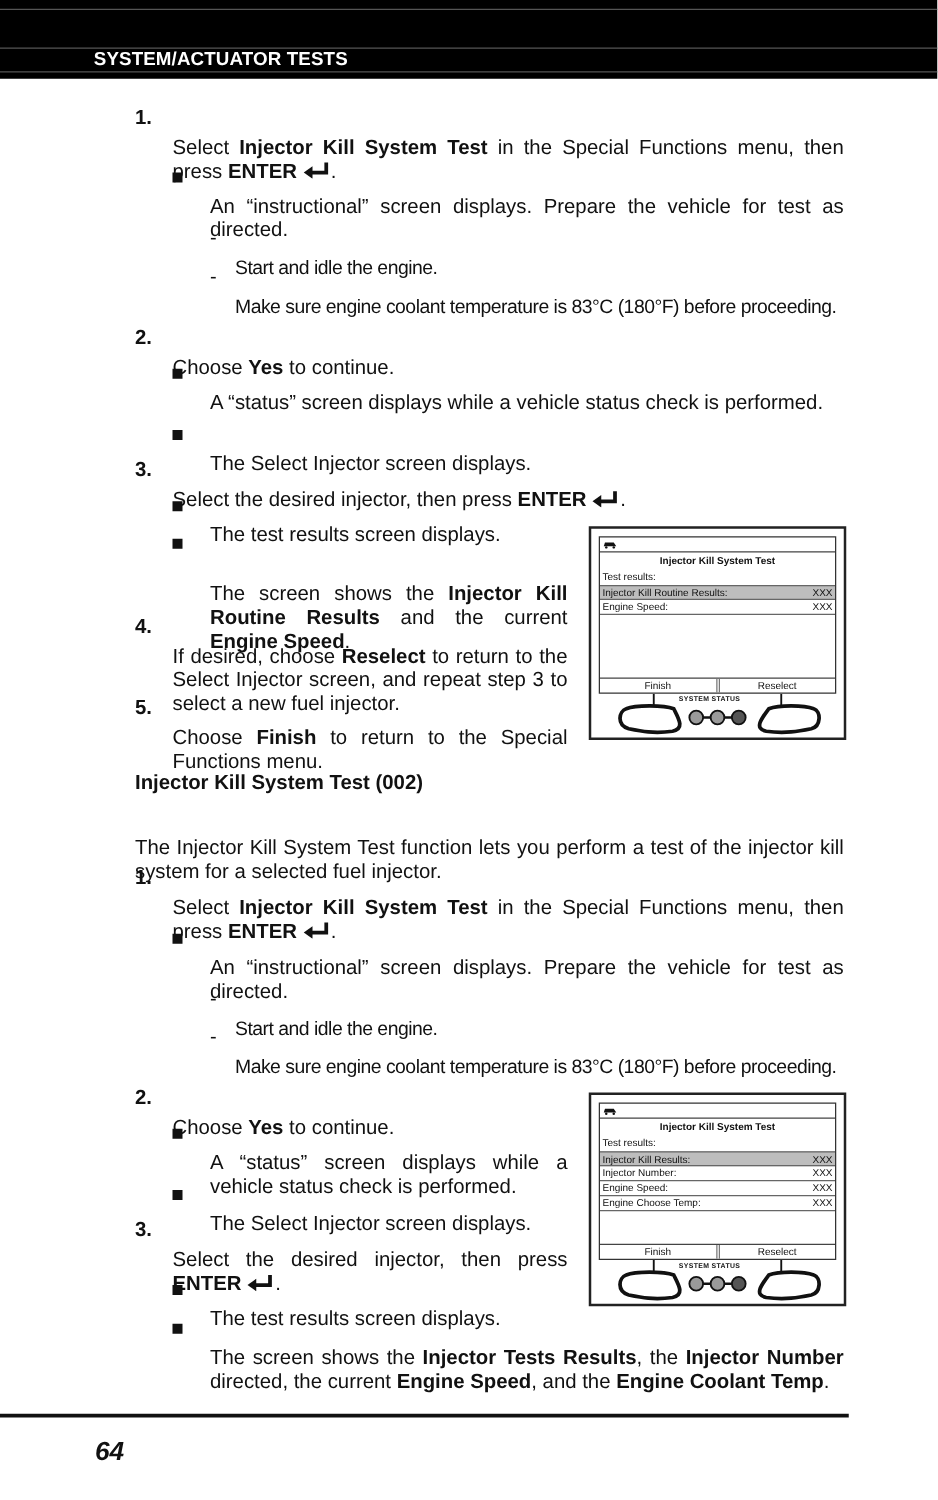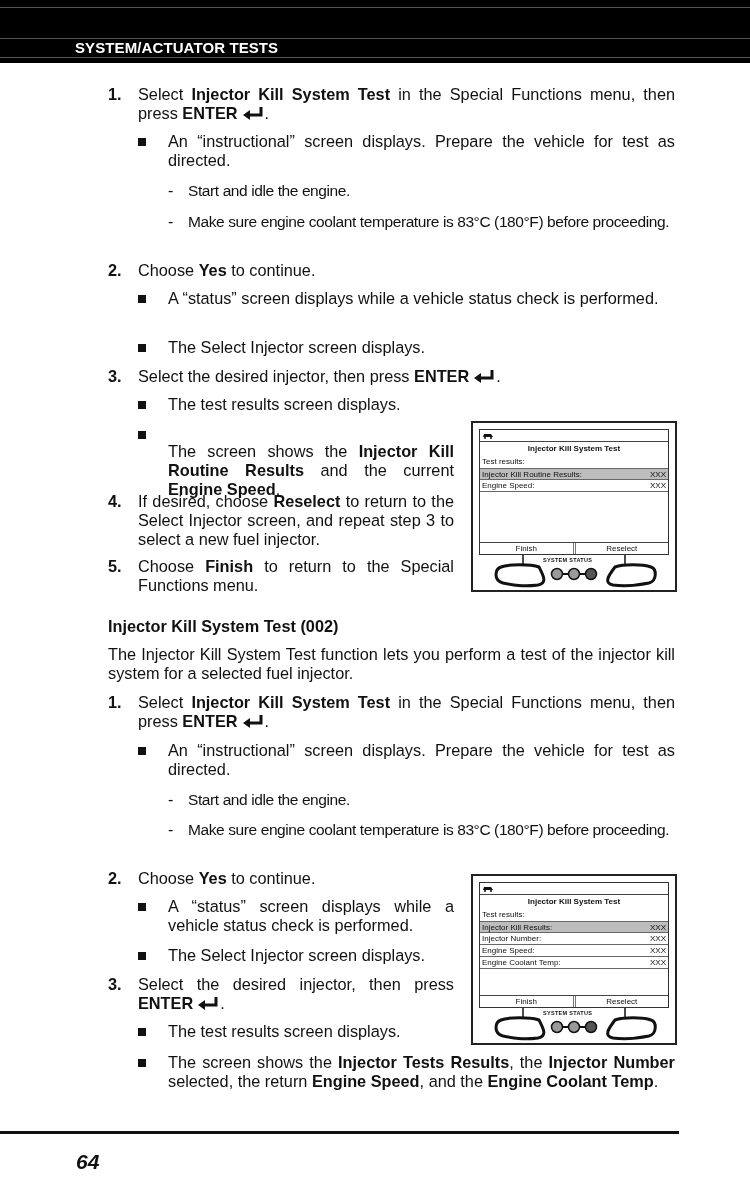--- a/index.html
+++ b/index.html
@@ -6,21 +6,21 @@
   html, body { width: 750px; height: 1200px; background: #ffffff; overflow: hidden; }
   body { position: relative; font-family: "Liberation Sans", sans-serif; color: #111; }
 
   
   .header { position: absolute; left: 0; top: 0; width: 750px; height: 63px; background: #000; }
   .header .rule { position: absolute; left: 0; width: 750px; height: 1px; background: #555; }
   .header .title { position: absolute; left: 75px; top: 8px; color: #fff; font-size: 27px; font-weight: bold; font-style: italic; letter-spacing: -0.3px; }
   .header .subtitle { position: absolute; left: 75px; top: 39px; color: #fff; font-size: 15px; font-weight: bold; letter-spacing: 0.1px; }
 
   
-  .txt { position: absolute; font-size: 16.3px; line-height: 19px; text-align: justify; }
+  .txt { position: absolute; font-size: 16.3px; line-height: 19px; text-align: justify; margin-top: 24px; }
   .txt b { font-weight: bold; }
   .num { position: absolute; font-size: 16.3px; font-weight: bold; line-height: 19px; }
   .sq { position: absolute; width: 8px; height: 8px; background: #111; }
   .dash { position: absolute; font-size: 16px; line-height: 19px; }
   .small { font-size: 15.5px; letter-spacing: -0.4px; }
   .enter-icon { display: inline-block; width: 24px; height: 14px; vertical-align: -1px; margin-left: 3px; }
 
   .section-heading { position: absolute; font-size: 16.3px; font-weight: bold; }
 
   
@@ -168,21 +168,21 @@
 <div class="txt" style="left:138px; top:975px; width:316px">
   <span>Select the desired injector, then press </span><b>ENTER</b><svg class="enter-icon" viewBox="0 0 24 14">
       <path d="M20 1 V9 H8" stroke="#111" stroke-width="3" fill="none"></path>
       <path d="M2 9 L9 4 V14 Z" fill="#111"></path>
     </svg><span>.</span>
 </div>
 <div class="sq" style="left:138px; top:1028px"></div>
 <div class="txt" style="left:168px; top:1022px; width:290px">The test results screen displays.</div>
 <div class="sq" style="left:138px; top:1059px"></div>
 <div class="txt" style="left:168px; top:1053px; width:507px">
-  <span>The screen shows the </span><b>Injector Tests Results</b><span>, the </span><b>Injector Number</b><span> selected, the return </span><b>Engine Speed</b><span>, and the </span><b>Engine Coolant Temp</b><span>.</span>
+  <span>The screen shows the </span><b>Injector Tests Results</b><span>, the </span><b>Injector Number</b><span> directed, the current </span><b>Engine Speed</b><span>, and the </span><b>Engine Coolant Temp</b><span>.</span>
 </div>
 
 <div class="device" style="left:471px; top:874px; height:171px">
   <div class="screen" style="height:126px">
     <div class="scr-top">
       <svg style="position:absolute;left:2px;top:2px" width="12" height="7" viewBox="0 0 12 7">
           <path d="M1 5 L2 2 H9 L11 5 Z" fill="#111"></path>
           <circle cx="3" cy="6" r="1" fill="#111"></circle>
           <circle cx="9" cy="6" r="1" fill="#111"></circle>
         </svg>
@@ -195,21 +195,21 @@
       </div>
     <div class="scr-row">
         <span>Injector Number:</span>
         <span>XXX</span>
       </div>
     <div class="scr-row">
         <span>Engine Speed:</span>
         <span>XXX</span>
       </div>
     <div class="scr-row">
-        <span>Engine Coolant Temp:</span>
+        <span>Engine Choose Temp:</span>
         <span>XXX</span>
       </div>
     <div class="scr-buttons">
       <div class="scr-btn">Finish</div>
       <div class="scr-btn">Reselect</div>
     </div>
   </div>
   <div class="status-area" style="top:132px">
     <div class="status-label">SYSTEM STATUS</div>
     <svg width="206" height="40" viewBox="0 0 206 40" style="position:absolute;left:0;top:0">

